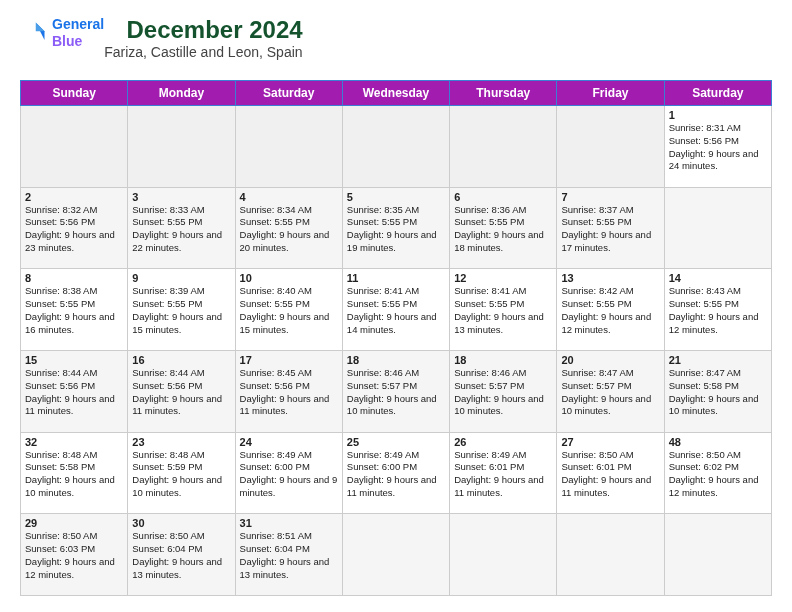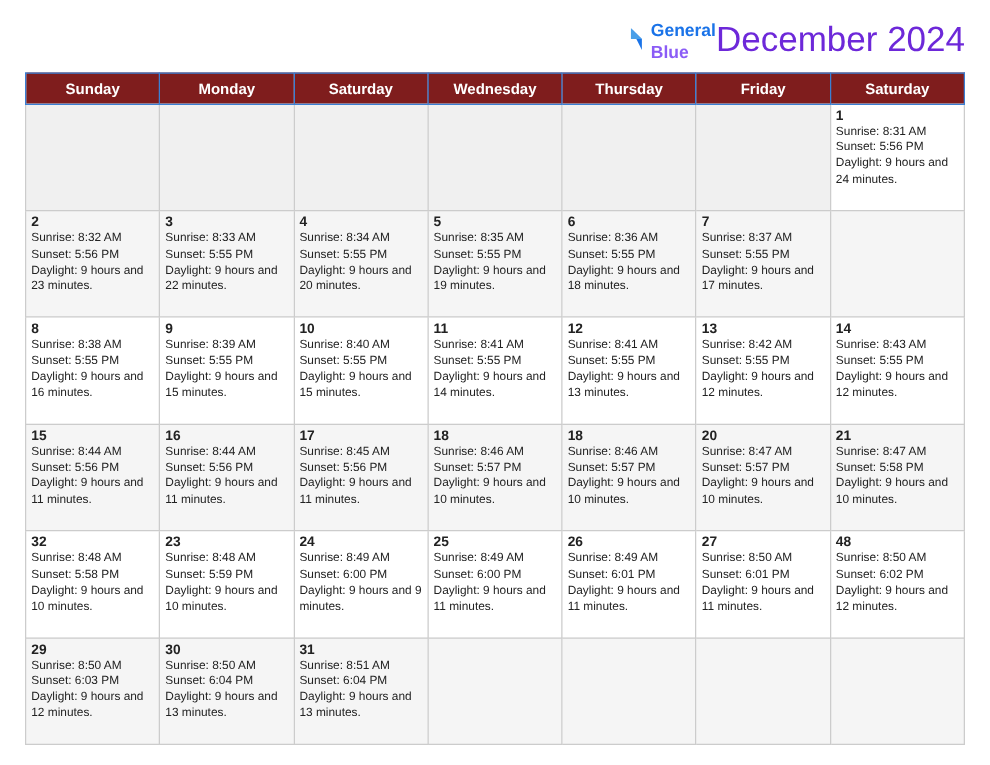--- a/index.html
+++ b/index.html
@@ -12,23 +12,23 @@
     }
     .page {
       width: 792px;
       height: 612px;
       padding: 16px 20px;
       display: flex;
       flex-direction: column;
     }
     .header {
       display: flex;
-      justify-content: flex-end;
+      justify-content: flex-start;
       align-items: flex-start;
-      margin-bottom: 8px;
+      margin-bottom: 20px;
     }
     .logo {
       display: flex;
       align-items: center;
       gap: 4px;
     }
     .logo-text {
       font-size: 14px;
       font-weight: bold;
       color: #333;
@@ -38,37 +38,37 @@
       color: #1a73e8;
     }
     .logo-icon {
       width: 28px;
       height: 28px;
     }
     .title-block {
       text-align: right;
     }
     .month-year {
-      font-size: 28px;
-      font-weight: normal;
-      color: #6d28d9;
+      font-size: 24px;
+      font-weight: bold;
+      color: #14532d;
     }
     .location {
       font-size: 14px;
       color: #444;
     }
     .calendar {
       flex: 1;
       border: 1px solid #ccc;
       border-collapse: collapse;
       width: 100%;
       table-layout: fixed;
     }
     .calendar th {
-      background: #7f1d1d;
+      background: #a21caf;
       color: #fff;
       font-size: 12px;
       font-weight: bold;
       text-align: center;
       padding: 5px 2px;
       border: 1px solid #3a7fd4;
     }
     .calendar td {
       border: 1px solid #ccc;
       vertical-align: top;
@@ -103,20 +103,21 @@
         <polygon points="18,4 28,14 28,24" fill="#1a73e8"></polygon>
         <polygon points="18,4 28,14 18,14" fill="#4a9fe8"></polygon>
       </svg>
       <div class="logo-text">
         <div><span>General</span></div>
         <div><span style="color:#8b5cf6;">Blue</span></div>
       </div>
     </div>
     <div class="title-block">
       <div class="month-year">December 2024</div>
+      <div class="location">Fariza, Castille and Leon, Spain</div>
     </div>
   </div>
 
   <table class="calendar">
     <thead>
       <tr>
       <th>Sunday</th>
           <th>Monday</th>
           <th>Saturday</th>
           <th>Wednesday</th>

